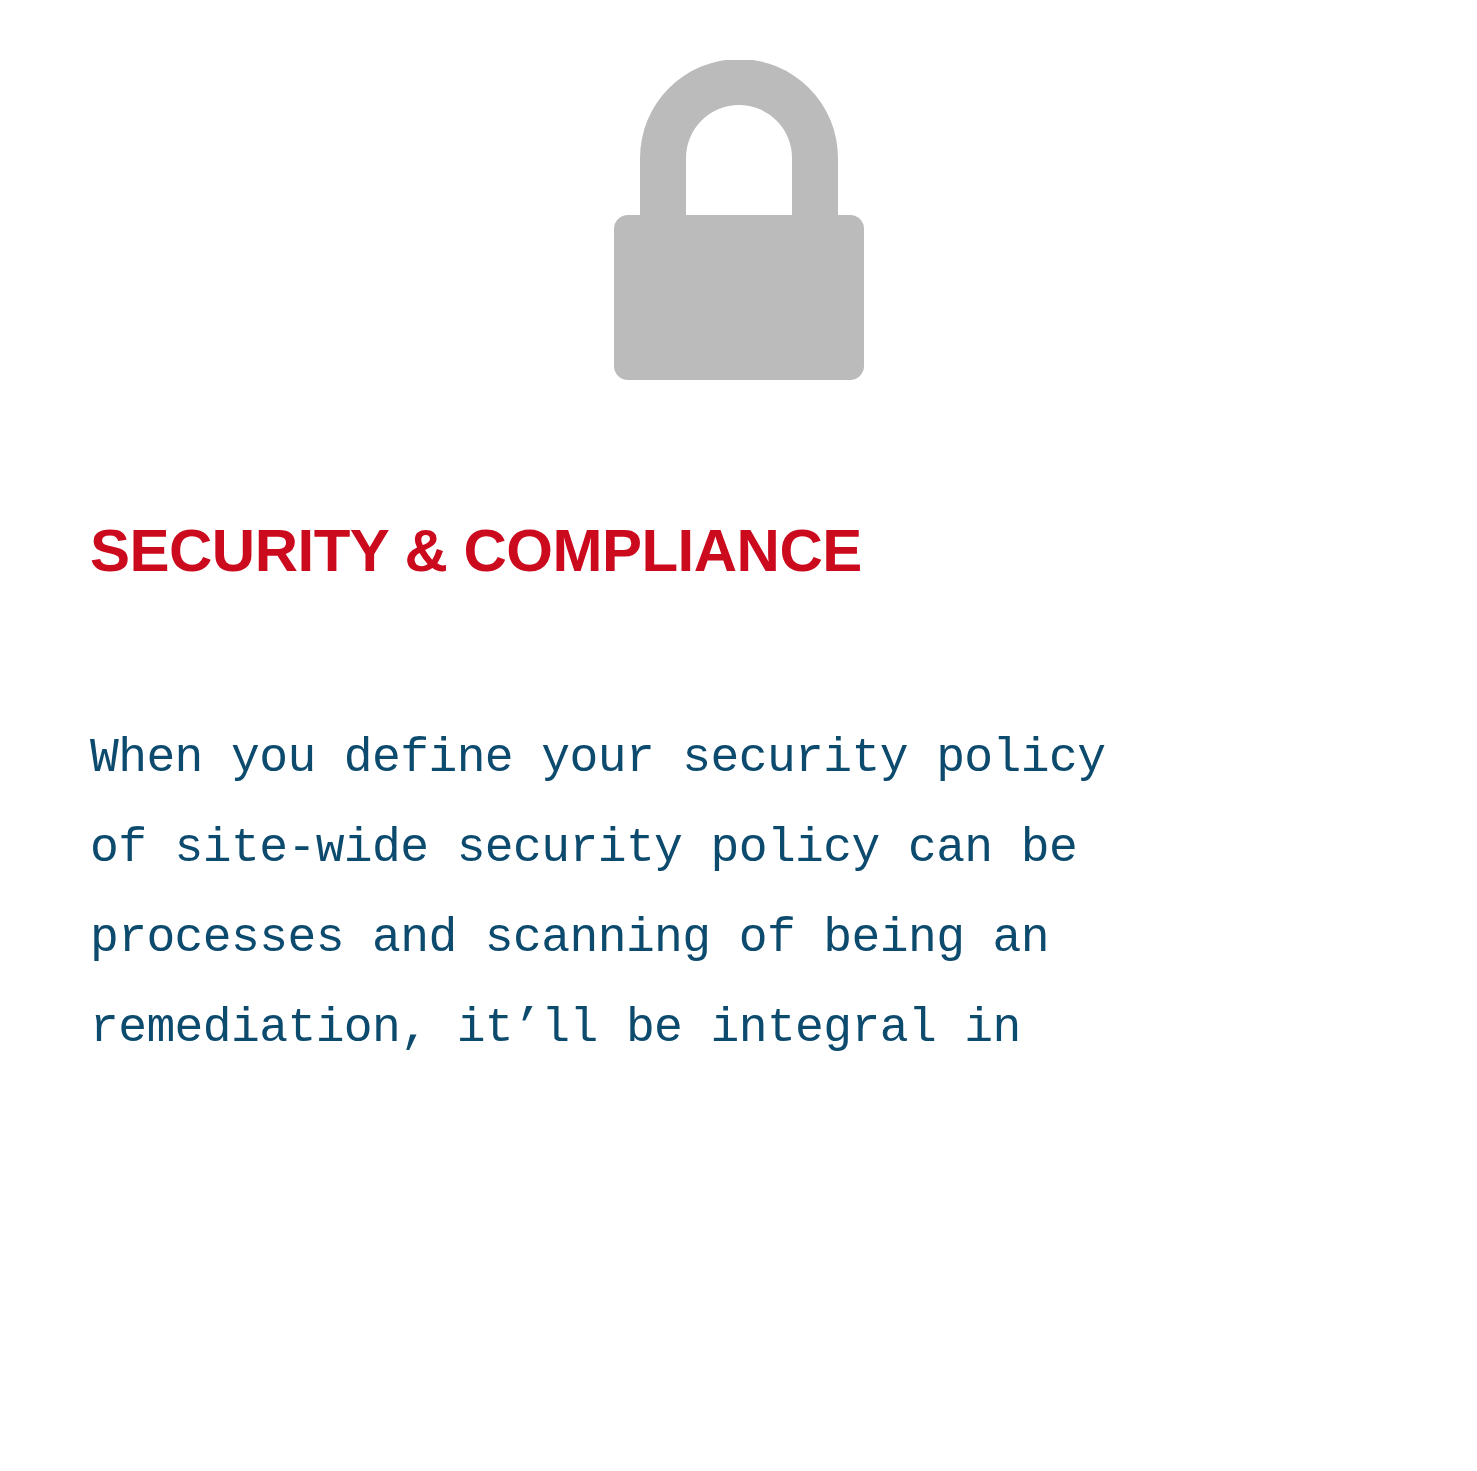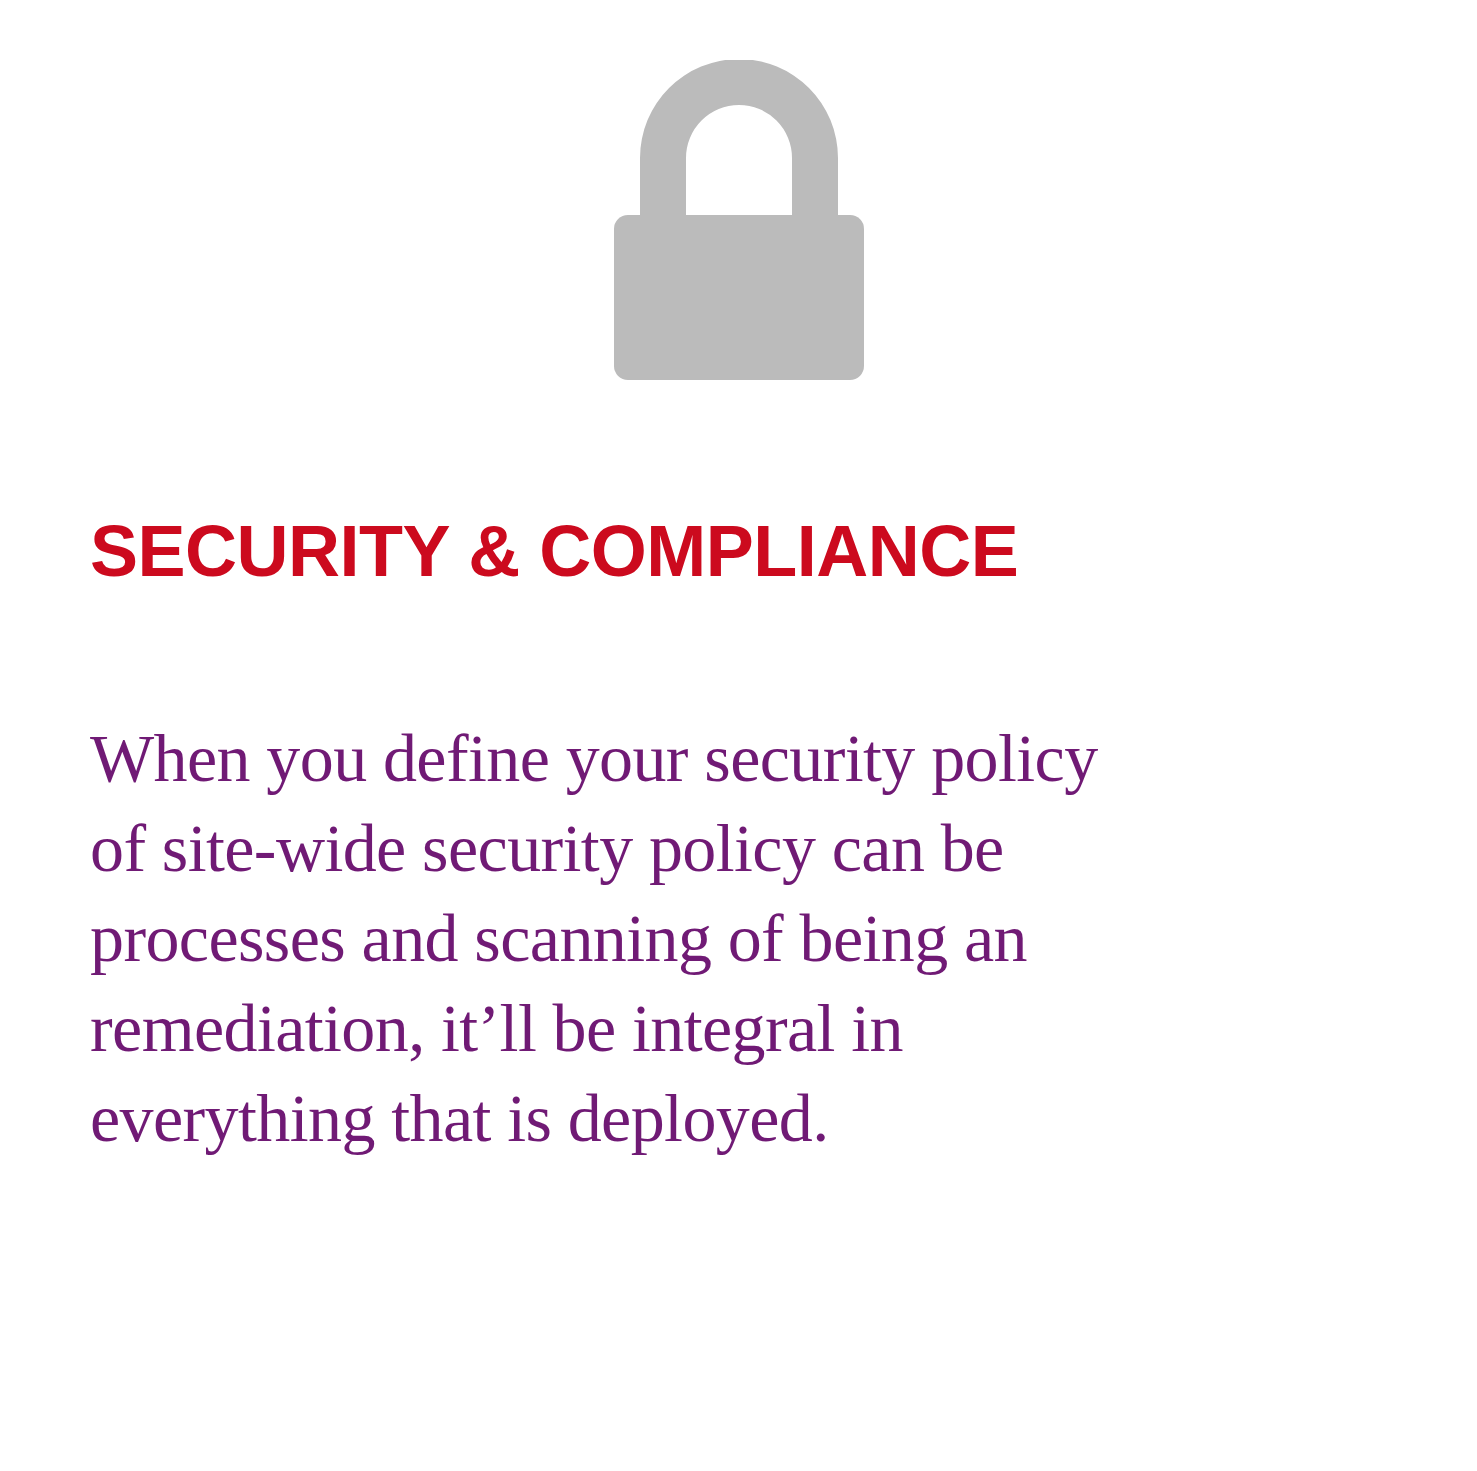--- a/index.html
+++ b/index.html
@@ -41,40 +41,40 @@
 
   
   .heading {
     position: absolute;
     left: 90px;
     top: 503px;
     width: 1300px;
     margin: 0;
     font-family: "Liberation Sans", sans-serif;
     font-weight: 700;
-    font-size: 72px;
+    font-size: 60px;
     line-height: 96px;
     letter-spacing: -0.5px;
     color: #CC0A1E;
     white-space: nowrap;
   }
 
   
   .body-copy {
     position: absolute;
     left: 90px;
     top: 713px;
     width: 1330px;
     margin: 0;
-    font-family: Liberation Serif, serif;
+    font-family: Liberation Mono, monospace;
     font-weight: 400;
-    font-size: 68px;
+    font-size: 48px;
     line-height: 90px;
     letter-spacing: -0.6px;
-    color: #701a75;
+    color: #0c4a6e;
   }
   .body-copy .ln {
     display: block;
     white-space: nowrap;
   }
 </style>
 </head>
 <body>
 
 <div class="card">
@@ -96,16 +96,15 @@
     </svg>
   </div>
 
   <h1 class="heading">SECURITY &amp; COMPLIANCE</h1>
 
   <div class="body-copy">
     <span class="ln">When you define your security policy</span>
     <span class="ln">of site-wide security policy can be</span>
     <span class="ln">processes and scanning of being an</span>
     <span class="ln">remediation, it’ll be integral in</span>
-    <span class="ln">everything that is deployed.</span>
   </div>
 
 </div>
 
 </body></html>

